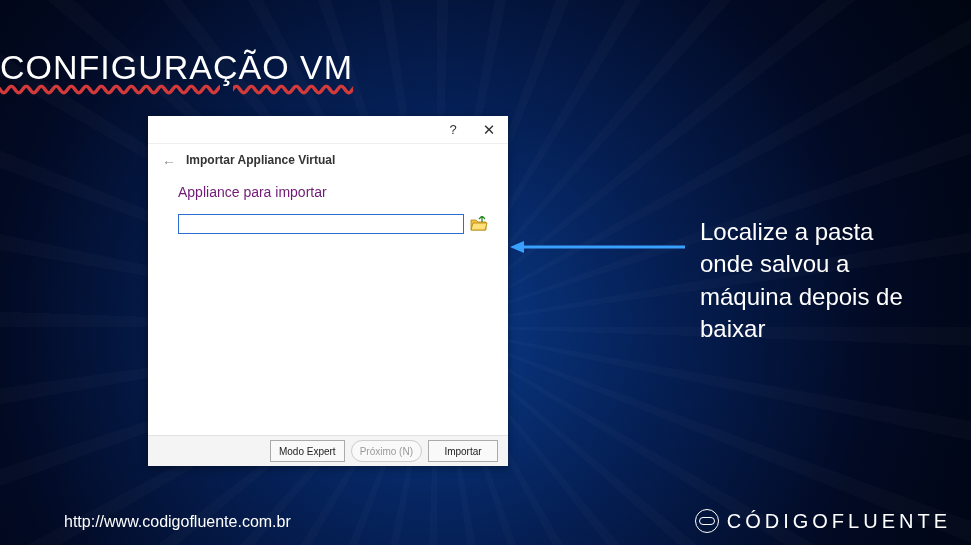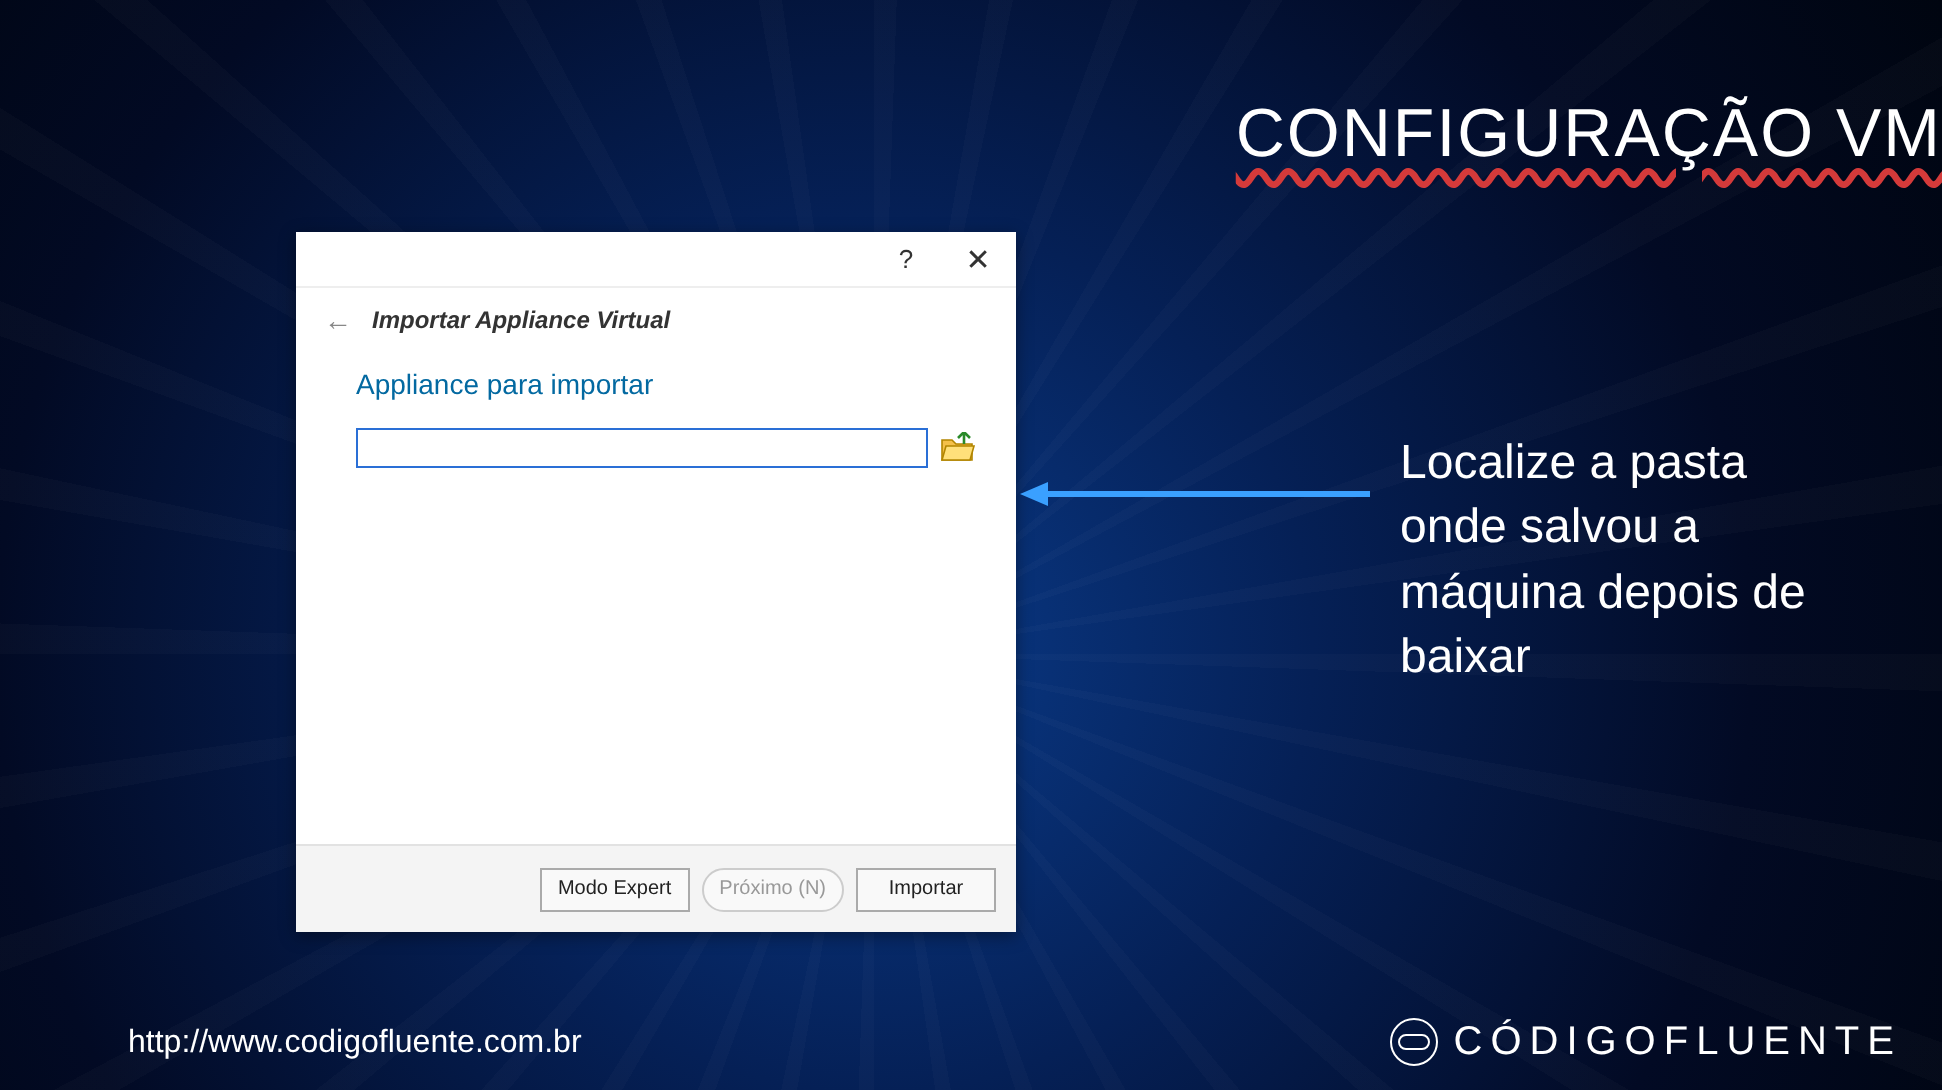--- a/index.html
+++ b/index.html
@@ -16,21 +16,21 @@
     position: absolute; inset: 0;
     background:
       repeating-conic-gradient(from 0deg at 45% 60%, rgba(255,255,255,0.02) 0deg 2deg, transparent 2deg 10deg);
     pointer-events: none;
   }
 
   .slide-title {
     position: absolute;
     top: 48px;
     left: 0; right: 0;
-    text-align: right;
+    text-align: left;
     font-size: 34px;
     font-weight: 400;
     letter-spacing: 1px;
     text-decoration: underline;
     text-decoration-style: wavy;
     text-decoration-color: #d43a3a;
     text-underline-offset: 6px;
   }
 
   .dialog {
@@ -70,29 +70,28 @@
     padding: 8px 14px 4px 14px;
   }
   .back-arrow {
     font-size: 14px;
     color: #888;
   }
   .dialog-header-title {
     font-size: 12px;
     font-weight: 600;
     color: #333;
-    font-style: italic;
   }
 
   .dialog-body {
     flex: 1;
     padding: 12px 20px 8px 30px;
   }
   .section-title {
-    color: #0369a1;
+    color: #701a75;
     font-size: 14px;
     margin-bottom: 14px;
   }
   .body-text {
     font-size: 10px;
     color: #222;
     line-height: 1.35;
     margin-bottom: 10px;
   }
   .path-row {
@@ -107,21 +106,21 @@
     outline: none;
     font-size: 11px;
     padding: 0 4px;
   }
   .browse-icon {
     width: 18px; height: 18px;
     display: flex; align-items: center; justify-content: center;
   }
 
   .dialog-footer {
-    height: 44px;
+    height: 31px;
     border-top: 1px solid #e2e2e2;
     background: #f4f4f4;
     display: flex;
     justify-content: flex-end;
     align-items: center;
     gap: 6px;
     padding: 0 10px;
   }
   .dlg-btn {
     height: 22px;

